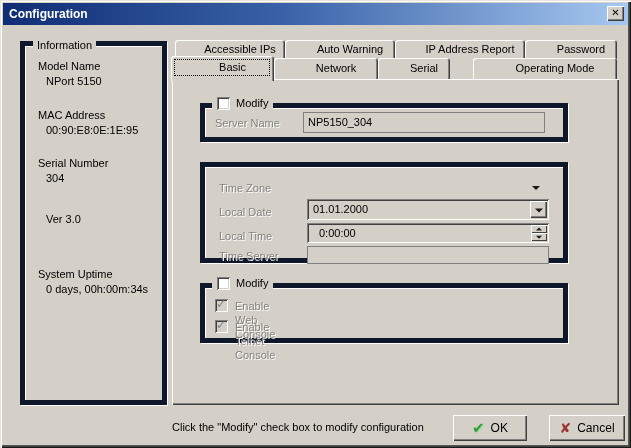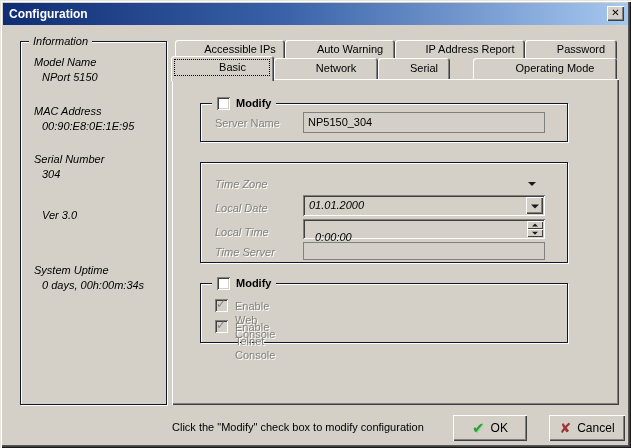--- a/index.html
+++ b/index.html
@@ -14,21 +14,21 @@
     position:absolute;left:3px;top:3px;width:625px;height:22px;
     background:linear-gradient(to right,#0f2d74,#3a62a8 45%,#a6c8f0);
     color:#fff;font-weight:bold;font-size:12px;line-height:22px;padding-left:6px;
   }
   .close-btn{
     position:absolute;right:4px;top:3px;width:17px;height:15px;background:#d4d0c8;
     box-shadow:inset 1px 1px 0 #ffffff, inset -1px -1px 0 #404040, inset -2px -2px 0 #808080;
     color:#000;font-weight:bold;font-size:10px;line-height:14px;text-align:center;cursor:default;
   }
   
-  .groupbox{position:absolute;border:1px solid #0f172a;box-shadow:1px 1px 0 #fff, inset 1px 1px 0 #fff;font-style:italic;}
+  .groupbox{position:absolute;border:5px solid #0f172a;box-shadow:1px 1px 0 #fff, inset 1px 1px 0 #fff;}
   .group-legend{position:absolute;top:-7px;left:8px;background:#d4d0c8;padding:0 4px;line-height:13px;}
   
   .info-field-label{line-height:15px;}
   .info-field-value{line-height:15px;padding-left:8px;}
   
   .tab-panel{
     position:absolute;left:172px;top:79px;width:447px;height:326px;background:#d4d0c8;z-index:2;
     box-shadow:inset 1px 1px 0 #ffffff, inset -1px -1px 0 #404040, inset -2px -2px 0 #808080;
   }
   .tab{
@@ -68,21 +68,21 @@
     box-shadow:inset 1px 1px 0 #ffffff, inset -1px -1px 0 #404040;
   }
   
   .checkbox{
     position:absolute;width:13px;height:13px;background:#fff;
     box-shadow:inset 1px 1px 0 #808080, inset -1px -1px 0 #ffffff,
                inset 2px 2px 0 #404040, inset -2px -2px 0 #d4d0c8;
   }
   .checkbox.cb-disabled{background:#d4d0c8;}
   .cb-check{position:absolute;left:1px;top:-2px;font-size:12px;font-weight:bold;color:#848484;line-height:14px;}
-  .modify-box{position:absolute;background:#d4d0c8;padding:0 5px;height:14px;display:flex;align-items:center;z-index:4;font-weight:bold;}
+  .modify-box{position:absolute;background:#d4d0c8;padding:0 5px;height:14px;display:flex;align-items:center;z-index:4;}
   .modify-box .checkbox{position:relative;flex:0 0 13px;}
   .modify-box span.mlabel{margin-left:6px;line-height:13px;}
   
   .hint{position:absolute;left:172px;top:414px;height:26px;line-height:26px;}
   .btn{
     position:absolute;top:415px;height:26px;background:#d4d0c8;cursor:default;
     box-shadow:inset 1px 1px 0 #ffffff, inset -1px -1px 0 #404040, inset -2px -2px 0 #808080;
     display:flex;align-items:center;justify-content:center;gap:6px;font-size:12px;
   }
   .ok-icon{color:#2fa02f;font-weight:bold;font-size:15px;text-shadow:1px 1px 0 #9ed49e;}
@@ -174,21 +174,21 @@
     <div class="lbl dis" style="left:14px;top:38px;">Local Date</div>
     <div class="sunken" style="left:102px;top:32px;width:242px;height:21px;">
       <span class="combo-text">01.01.2000</span>
       <span class="drop-btn">
         <span class="tri-down"></span>
       </span>
     </div>
 
     <div class="lbl dis" style="left:14px;top:62px;">Local Time</div>
     <div class="sunken" style="left:102px;top:56px;width:242px;height:20px;">
-      <span class="combo-text" style="left:12px;line-height:20px;margin-top:8px;">0:00:00</span>
+      <span class="combo-text" style="left:12px;line-height:20px;">0:00:00</span>
       <span class="spin-btn" style="top:2px;">
         <span class="tri-up-sm"></span>
       </span>
       <span class="spin-btn" style="top:10px;">
         <span class="tri-down-sm"></span>
       </span>
     </div>
 
     <div class="lbl dis" style="left:14px;top:82px;">Time Server</div>
     <div class="flat-field" style="left:102px;top:79px;width:242px;height:18px;line-height:16px;">

